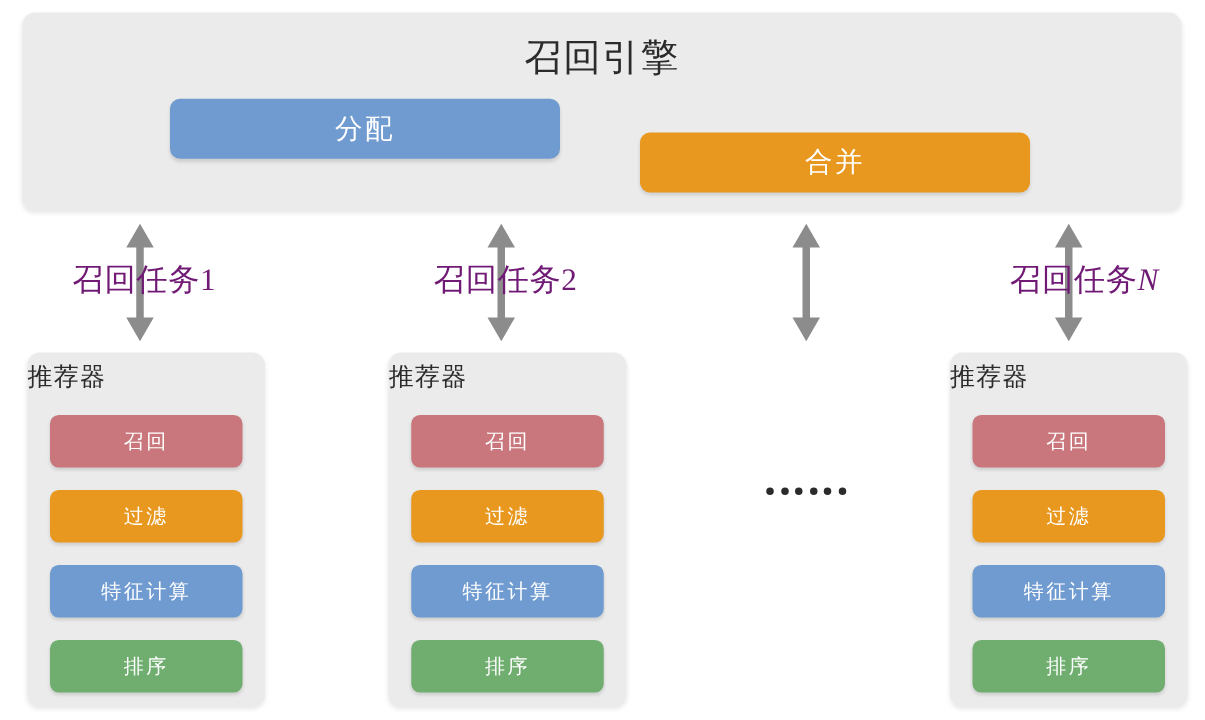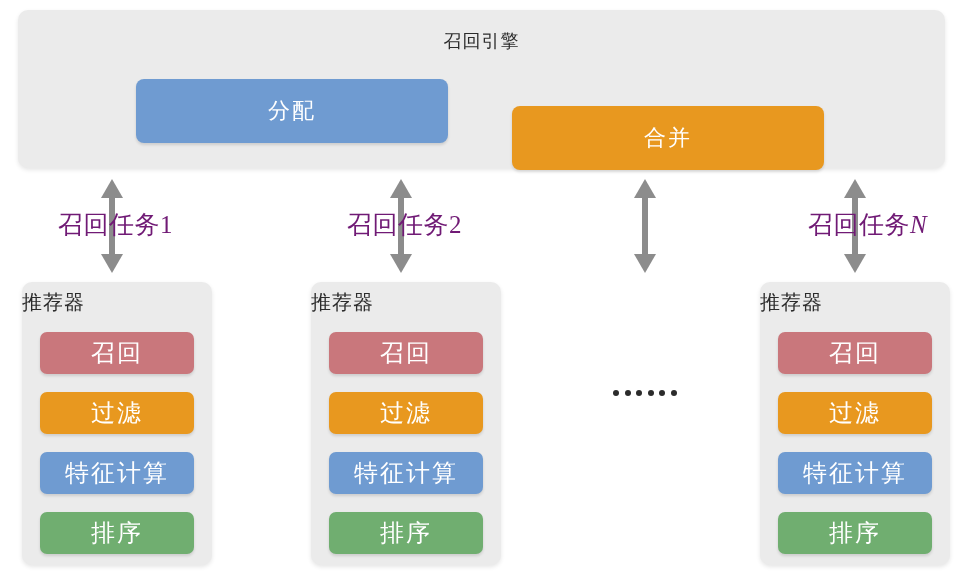--- a/index.html
+++ b/index.html
@@ -32,29 +32,29 @@
     background: #ebebeb;
     border-radius: 10px;
     box-shadow: 0 2px 4px rgba(0,0,0,0.10);
   }
   .engine-title {
     position: absolute;
     left: 0;
     top: 22px;
     width: 100%;
     text-align: center;
-    font-size: 18px;
+    font-size: 30px;
     color: #2b2b2b;
     letter-spacing: 1px;
     line-height: 1;
   }
   .engine-btn {
     position: absolute;
     top: 69px;
-    height: 64px;
+    height: 48px;
     border-radius: 8px;
     color: #ffffff;
     font-size: 22px;
     letter-spacing: 2px;
     display: flex;
     align-items: center;
     justify-content: center;
     box-shadow: 0 2px 3px rgba(0,0,0,0.13);
   }
   .engine-btn.alloc {
@@ -116,21 +116,21 @@
     width: 154px;
   }
   .stage {
     height: 42px;
     border-radius: 7px;
     margin-bottom: 18px;
     display: flex;
     align-items: center;
     justify-content: center;
     color: #ffffff;
-    font-size: 24px;
+    font-size: 16px;
     letter-spacing: 2px;
     box-shadow: 0 2px 3px rgba(0,0,0,0.13);
   }
   .stage:last-child { margin-bottom: 16px; }
 
   
   .ellipsis-dots {
     position: absolute;
     left: 613px;
     top: 386px;

